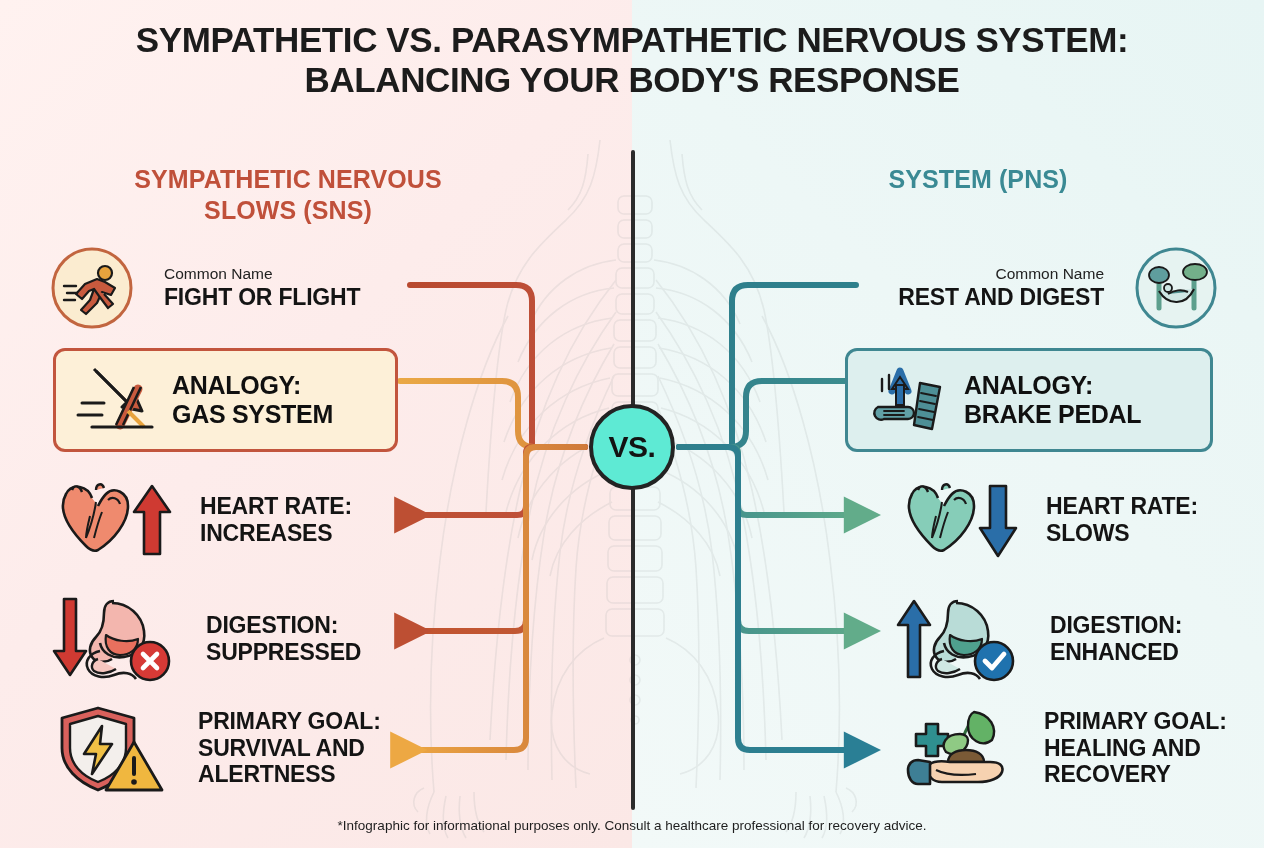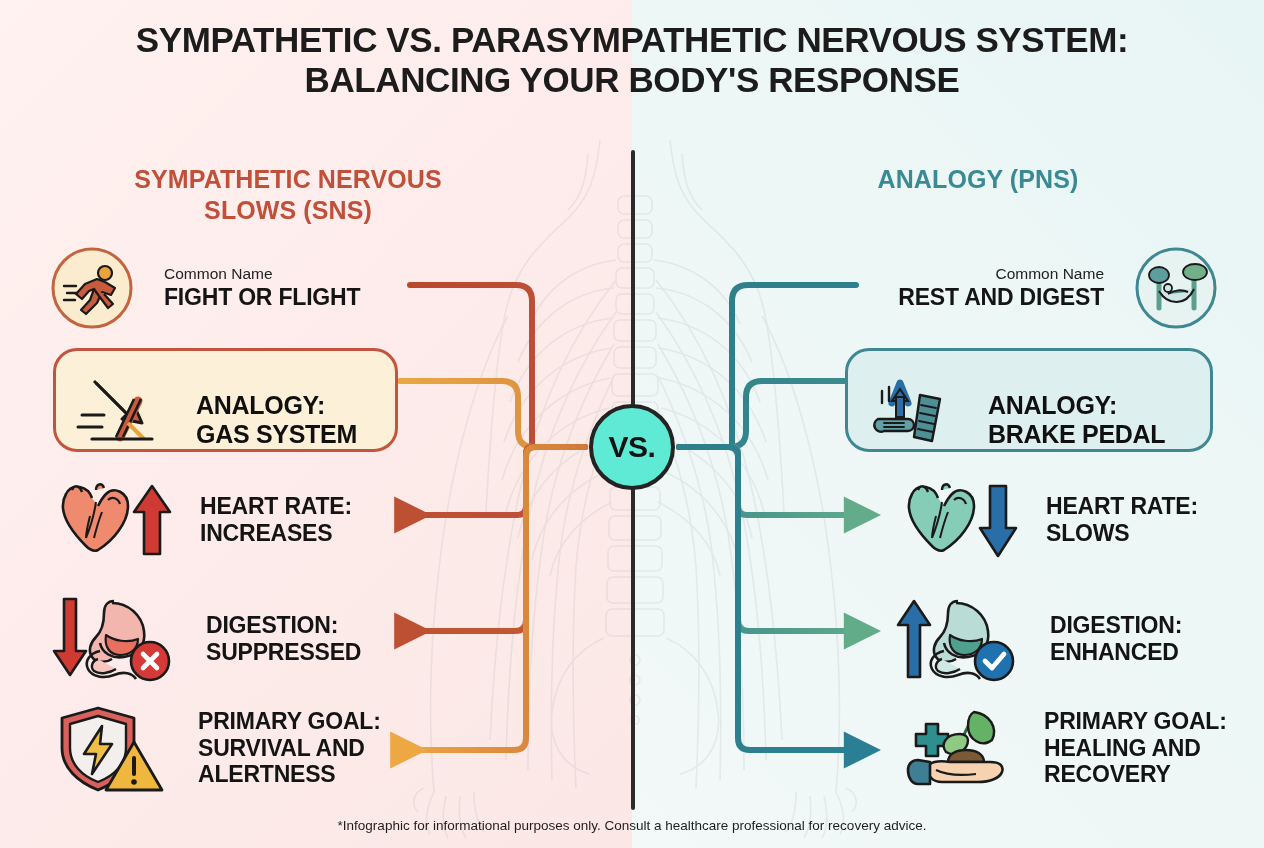--- a/index.html
+++ b/index.html
@@ -92,22 +92,22 @@
     font-size: 23px; font-weight: 700; color: #141414; line-height: 1.16; letter-spacing: -0.2px;
   }
 
   
   #row-common-left  { left: 50px; top: 246px; }
   #row-common-right { left: 848px; top: 246px; width: 370px; }
   #row-common-right .label-block { align-items: flex-end; text-align: right; margin-right: 14px; }
 
   
   .analogy {
-    position: absolute; display: flex; align-items: flex-end;
-    border-radius: 24px; z-index: 3; gap: 24px;
+    position: absolute; display: flex; align-items: center;
+    border-radius: 12px; z-index: 3;
   }
   #analogy-left {
     left: 53px; top: 348px; width: 345px; height: 104px;
     background: #fdf0d8; border: 3px solid #c2553d;
   }
   #analogy-right {
     left: 845px; top: 348px; width: 368px; height: 104px;
     background: #ddefee; border: 3px solid #3f8791;
   }
   .analogy .atext {
@@ -299,21 +299,21 @@
       <div>SYMPATHETIC VS. PARASYMPATHETIC NERVOUS SYSTEM:</div>
       <div>BALANCING YOUR BODY'S RESPONSE</div>
     </div>
   </div>
 
   <div class="col-head left">
     <div>SYMPATHETIC NERVOUS</div>
     <div>SLOWS (SNS)</div>
   </div>
   <div class="col-head right">
-    <div>ANALOGY (PNS)</div>
+    <div>SYSTEM (PNS)</div>
   </div>
 
   <div class="vs-badge">
     <span>VS.</span>
   </div>
 
   <div class="row l" id="row-common-left">
     <div class="icon-wrap">
       <svg width="84" height="84" viewBox="0 0 84 84">
         <circle cx="42" cy="42" r="39" fill="#fbecd0" stroke="#c2653f" stroke-width="3"></circle>

